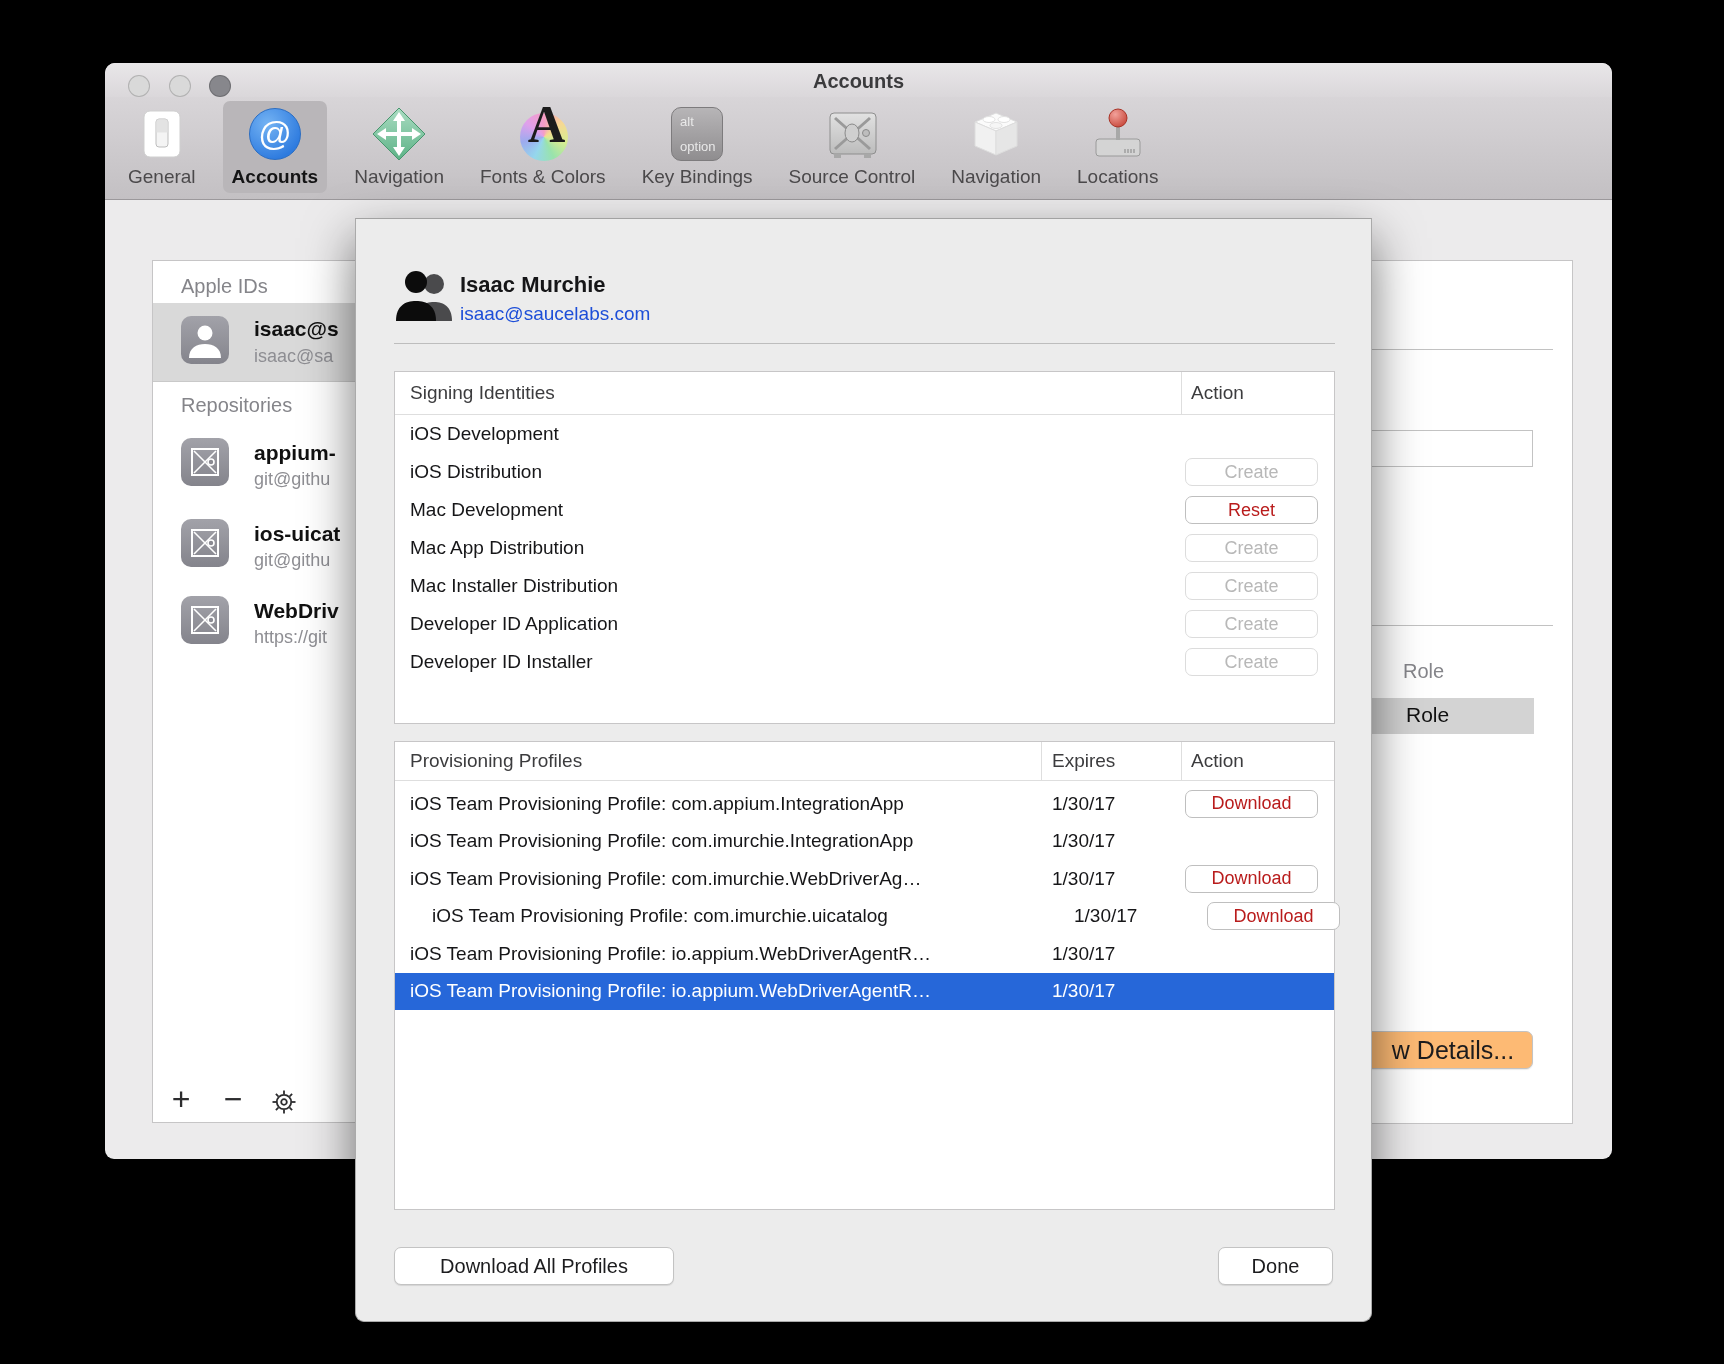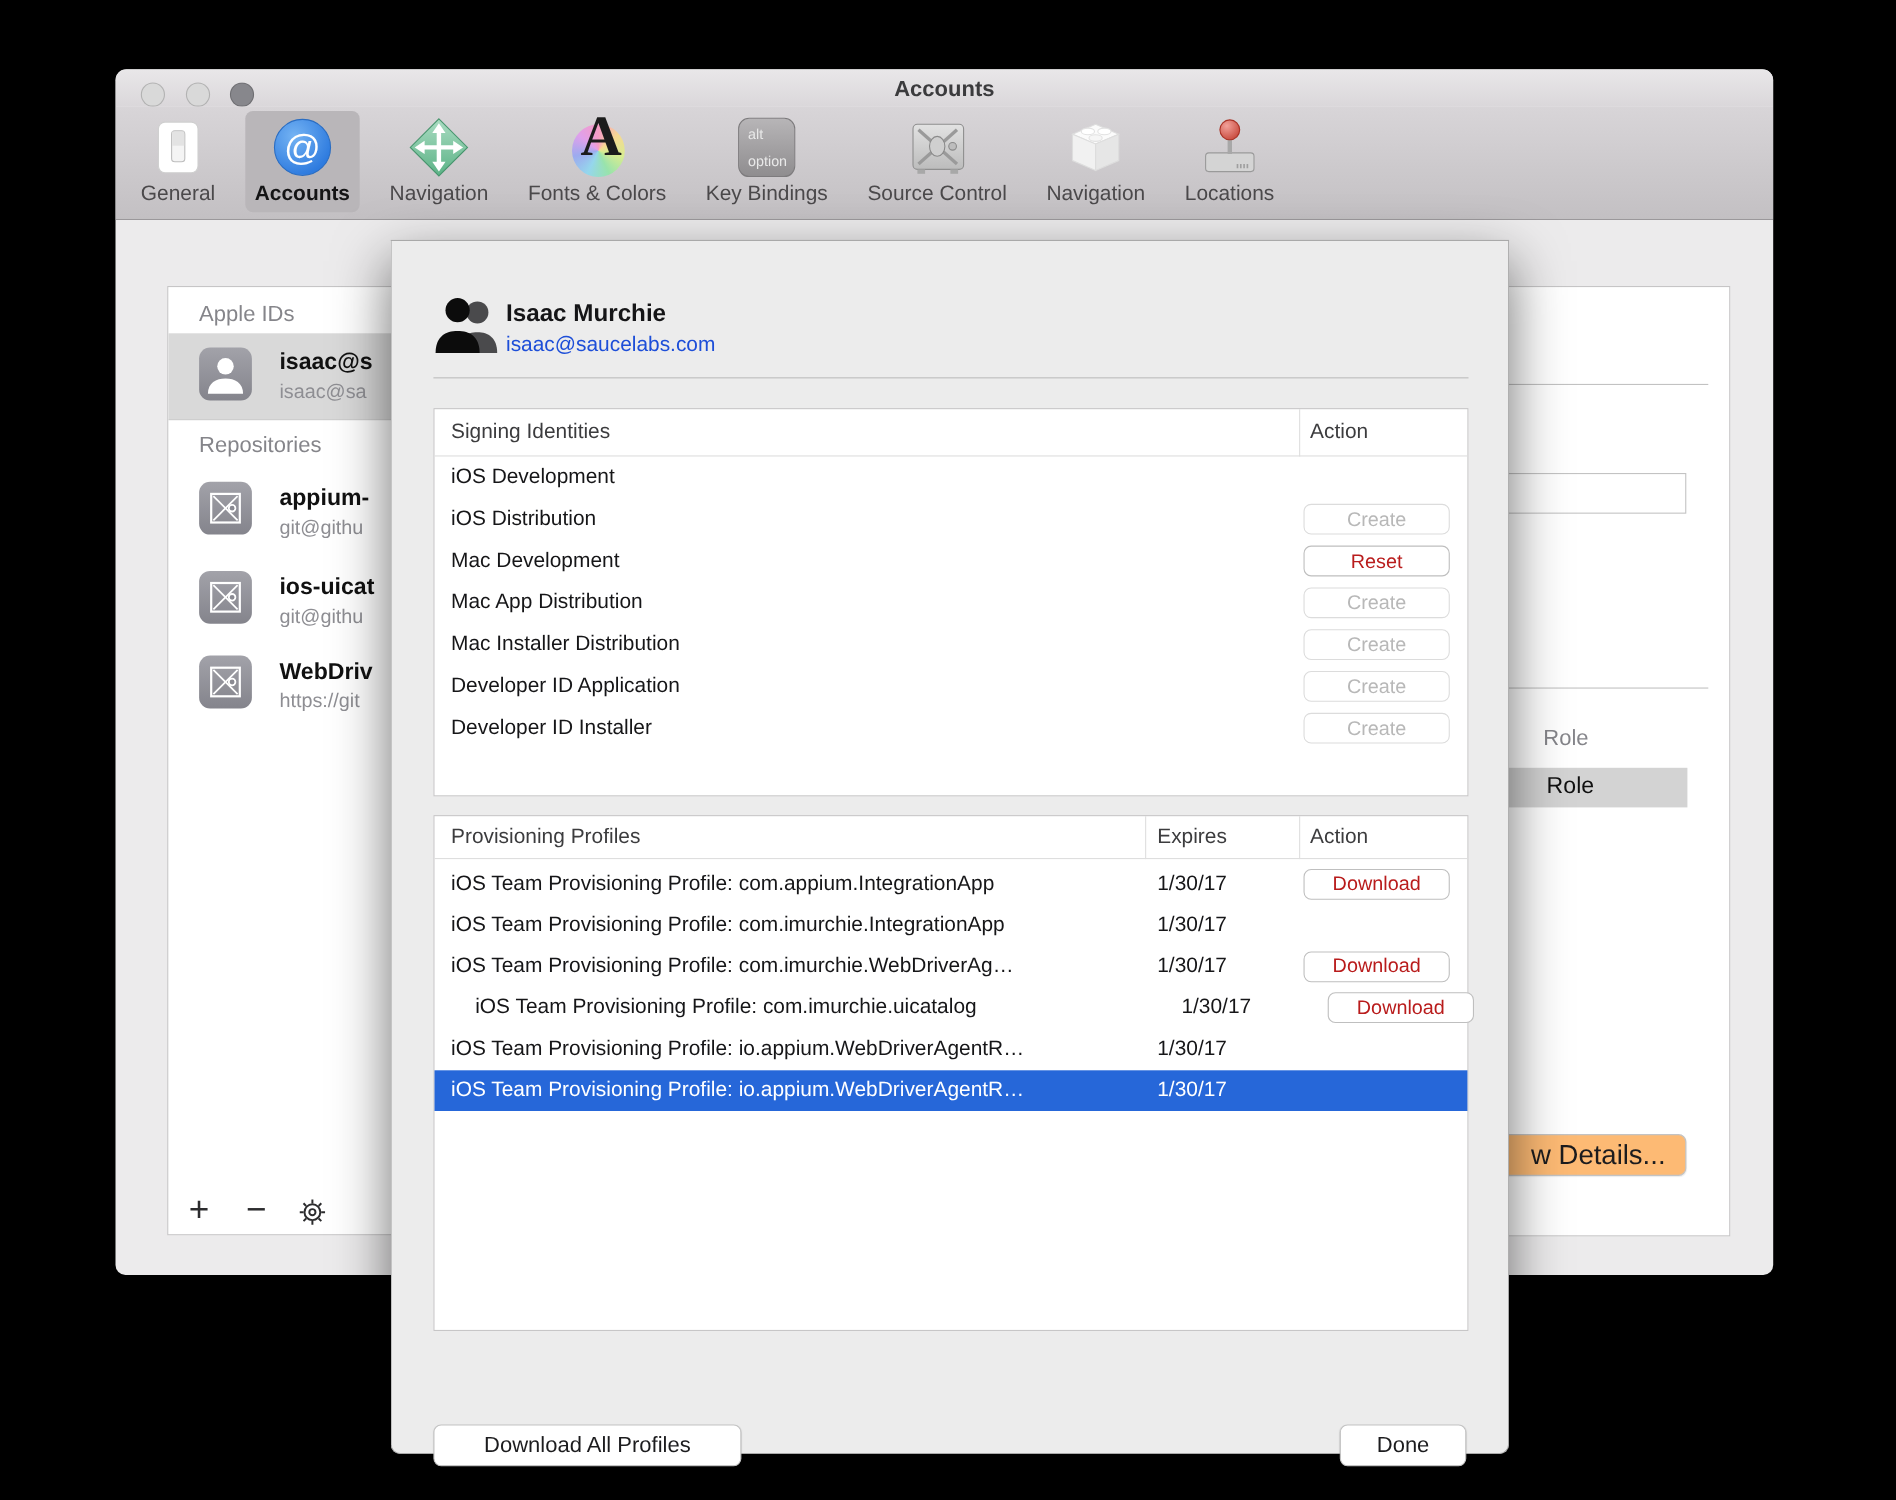--- a/index.html
+++ b/index.html
@@ -110,21 +110,21 @@
   .t-row .btn { position:absolute; right:16px; top:50%; transform:translateY(-50%);
                 width:133px; height:28px; border-radius:7px; background:#fff;
                 border:1px solid #bfbfbf; font-size:18px; color:#b91c1c;
                 font-family:"Liberation Sans",sans-serif; }
   .t-row .btn.disabled { border-color:#dcdcdc; color:#b8b8b8; }
   .t-row.sel { background:var(--sel-blue,#2667d9); }
   .t-row.sel .lbl, .t-row.sel .exp { color:#fff; }
 
   .big-btn { position:absolute; top:1028px; height:38px; background:#fff;
              border:1px solid #c3c3c3; border-radius:7px; font-size:20px; color:#1c1c1e;
-             box-shadow:0 1px 1px rgba(0,0,0,.1); font-family:"Liberation Sans",sans-serif;margin-top:48px; }
+             box-shadow:0 1px 1px rgba(0,0,0,.1); font-family:"Liberation Sans",sans-serif; }
   .dl-all { left:38px; width:280px; }
   .done   { right:38px; width:115px; }
 </style>
 </head>
 <body>
 
 <div class="window">
   <div class="titlebar">
     <div class="traffic tl-close"></div>
     <div class="traffic tl-min"></div>

